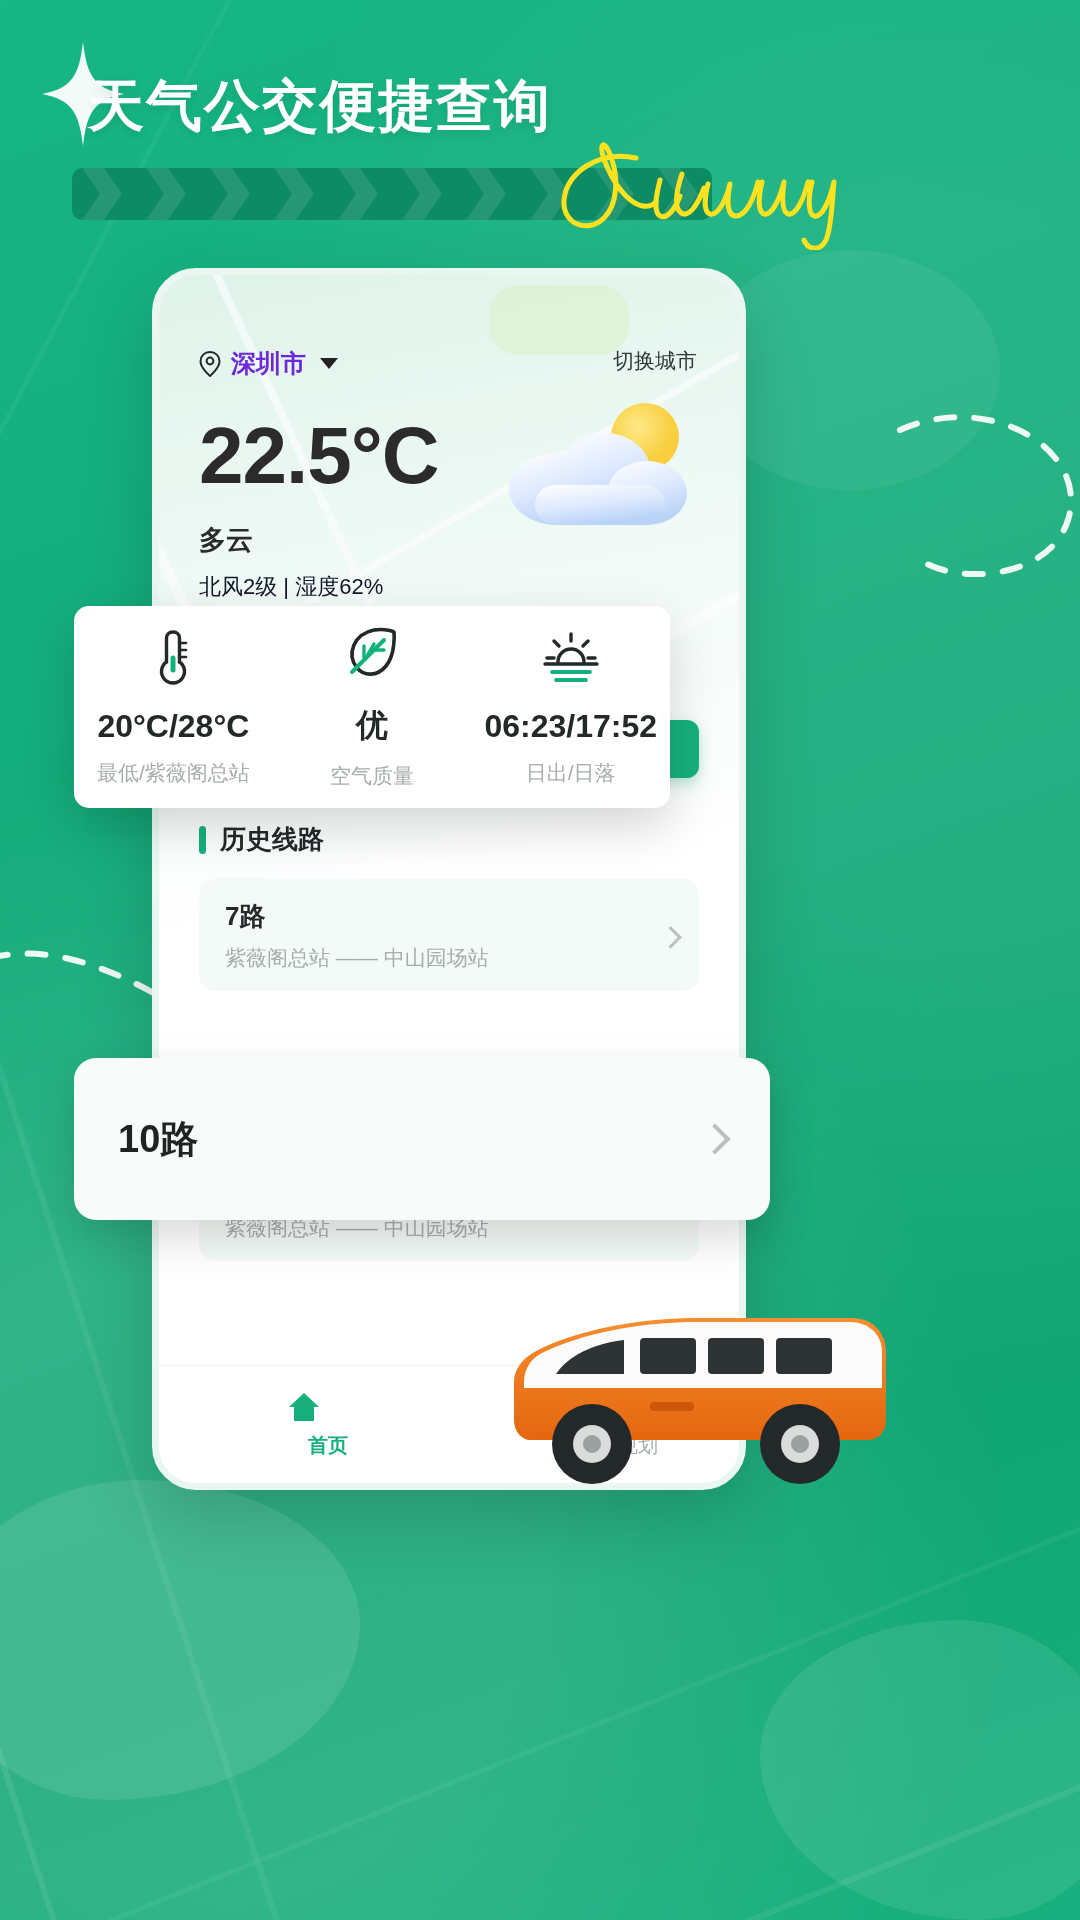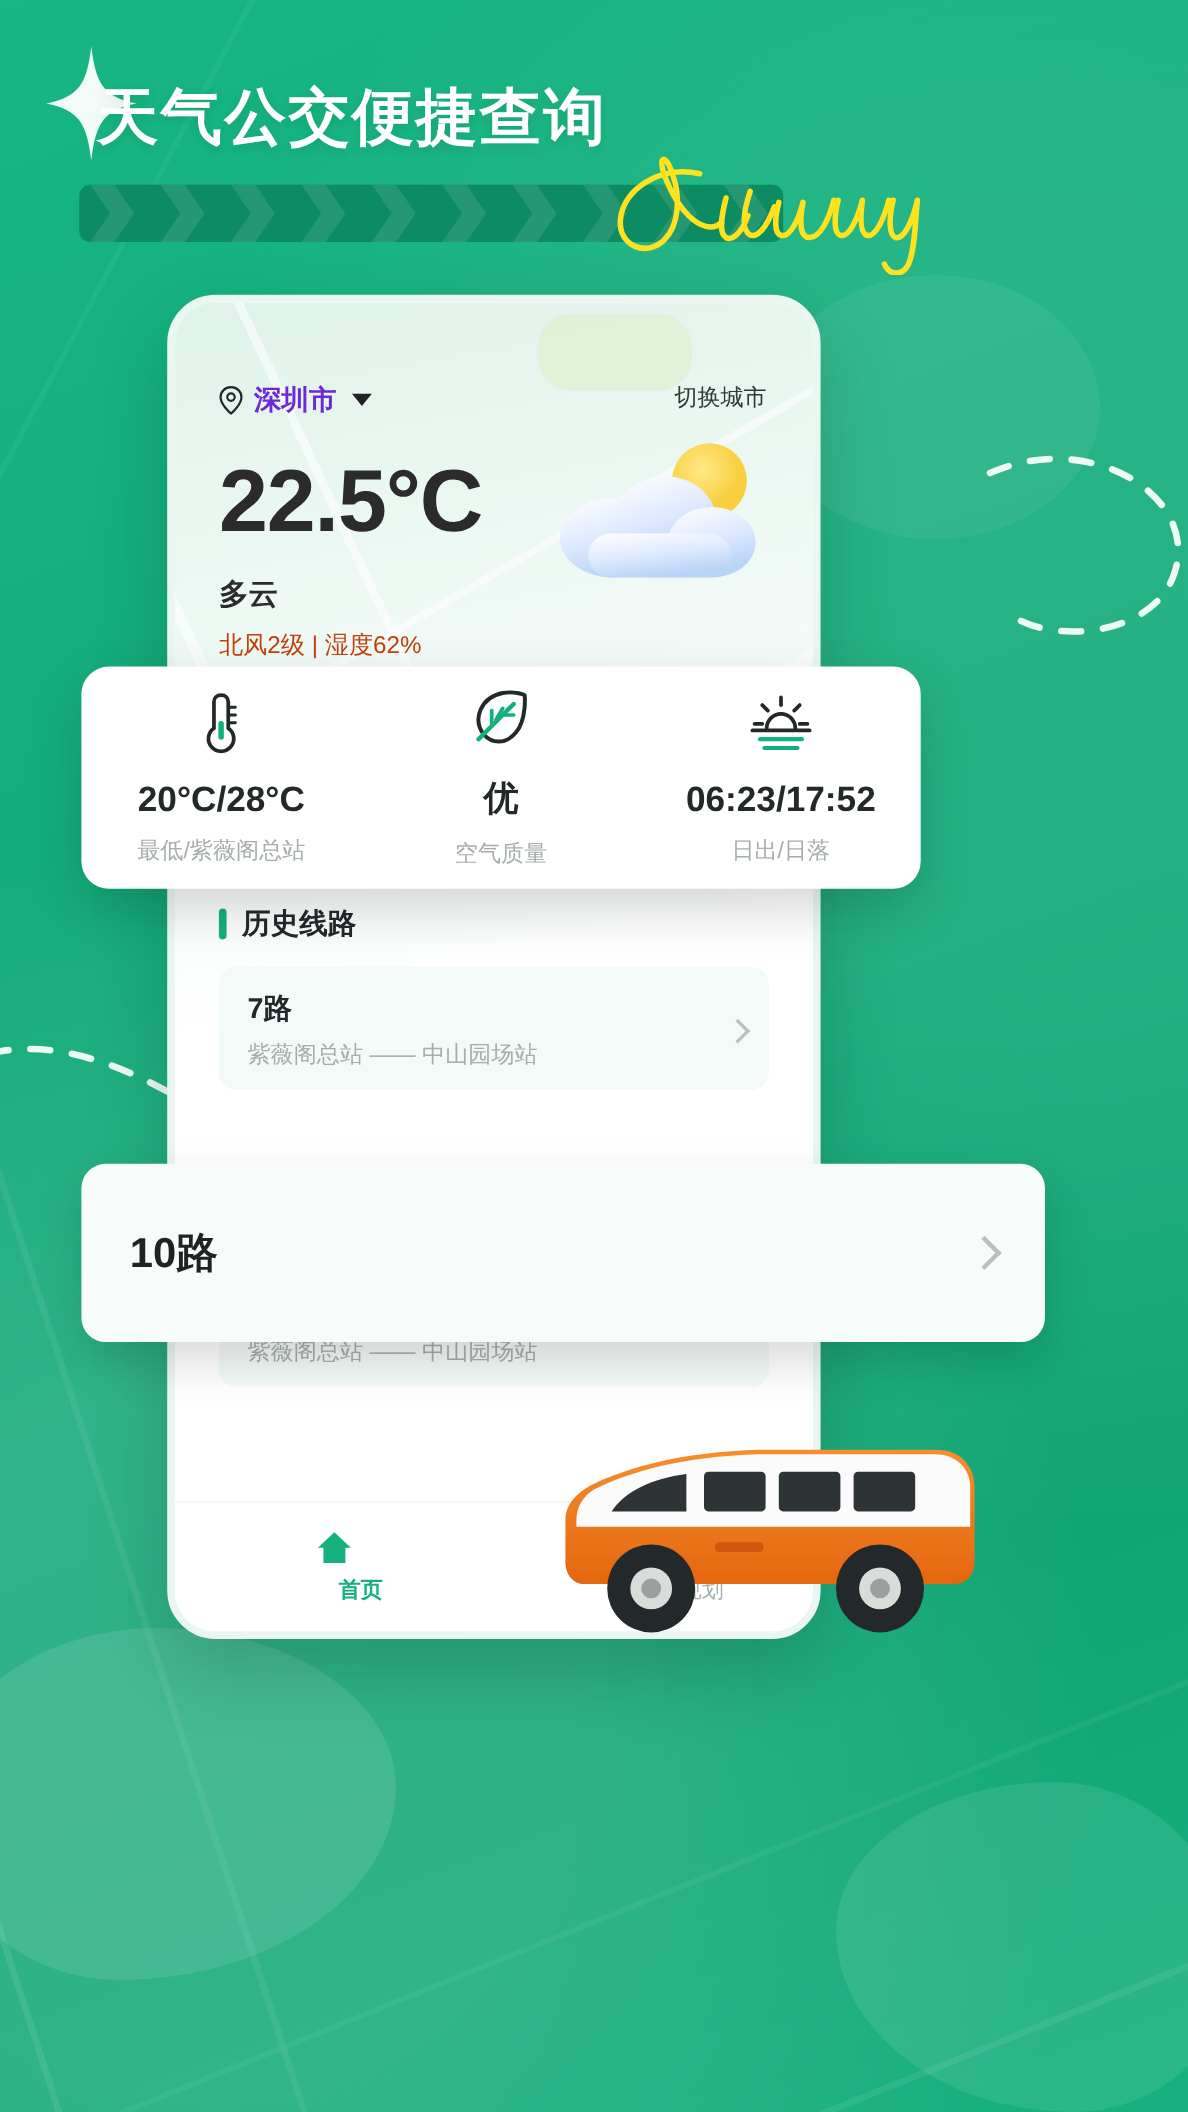--- a/index.html
+++ b/index.html
@@ -100,21 +100,21 @@
     border-top:11px solid #222; margin-left:4px; }
   .switch-city {
     position:absolute; right:42px; top:72px;
     font-size:21px; color:#2e3b36;
   }
   .temp-big {
     margin-top:36px; font-size:80px; font-weight:700; color:#2b2b2b;
     letter-spacing:-1px; line-height:1;
   }
   .cond { margin-top:26px; font-size:27px; font-weight:700; color:#2b2b2b; }
-  .wind { margin-top:14px; font-size:22px; color:#c2410c; }
+  .wind { margin-top:14px; font-size:22px; color:#0f172a; }
 
   
   .wxart { position:absolute; right:34px; top:118px; width:210px; height:150px; }
 
   
   .card-gap { height:118px; }
 
   
   .search-row {
     display:flex; align-items:center; gap:14px;
@@ -158,33 +158,33 @@
     margin-top:auto; height:118px; border-top:1px solid #eef1f0;
     display:flex; align-items:center; background:#fff;
   }
   .tab { flex:1; display:flex; flex-direction:column; align-items:center; gap:9px; }
   .tab .tlabel { font-size:20px;margin-left:48px; }
   .tab.active .tlabel { color:#16b07c; font-weight:700; }
   .tab.idle .tlabel { color:#a6aeab; }
 
   
   .float-card {
-    position:absolute; left:74px; top:606px; width:763px; height:202px;
-    background:#fff; border-radius:25px;
+    position:absolute; left:74px; top:606px; width:596px; height:202px;
+    background:#fff; border-radius:15px;
     box-shadow:0 18px 48px rgba(0,0,0,.16);
     display:flex; align-items:center;
   }
   .fc-col { flex:1; display:flex; flex-direction:column; align-items:center; gap:0; }
   .fc-icon { height:58px; display:flex; align-items:flex-end; }
   .fc-val { margin-top:22px; font-size:32px; font-weight:700; color:#232828; white-space:nowrap; }
   .fc-lab { margin-top:14px; font-size:21px; color:#a6aeab; }
 
   
   .float-route {
-    position:absolute; left:74px; top:1058px; width:876px; height:162px;
+    position:absolute; left:74px; top:1058px; width:696px; height:162px;
     background:#f7fbf9; border-radius:22px;
     box-shadow:0 18px 44px rgba(0,0,0,.15);
     display:flex; flex-direction:column; justify-content:center;
     padding:0 44px; position:absolute;
   }
   .float-route .rname { font-size:38px; font-weight:700; color:#1f2423; }
   .float-route .rdesc { font-size:29px; color:#a6aeab; margin-top:16px; }
   .float-route .chev-r {
     position:absolute; right:44px; top:50%; transform:translateY(-50%) rotate(45deg);
     width:22px; height:22px; border-right:4px solid #b9c0bd; border-top:4px solid #b9c0bd;

